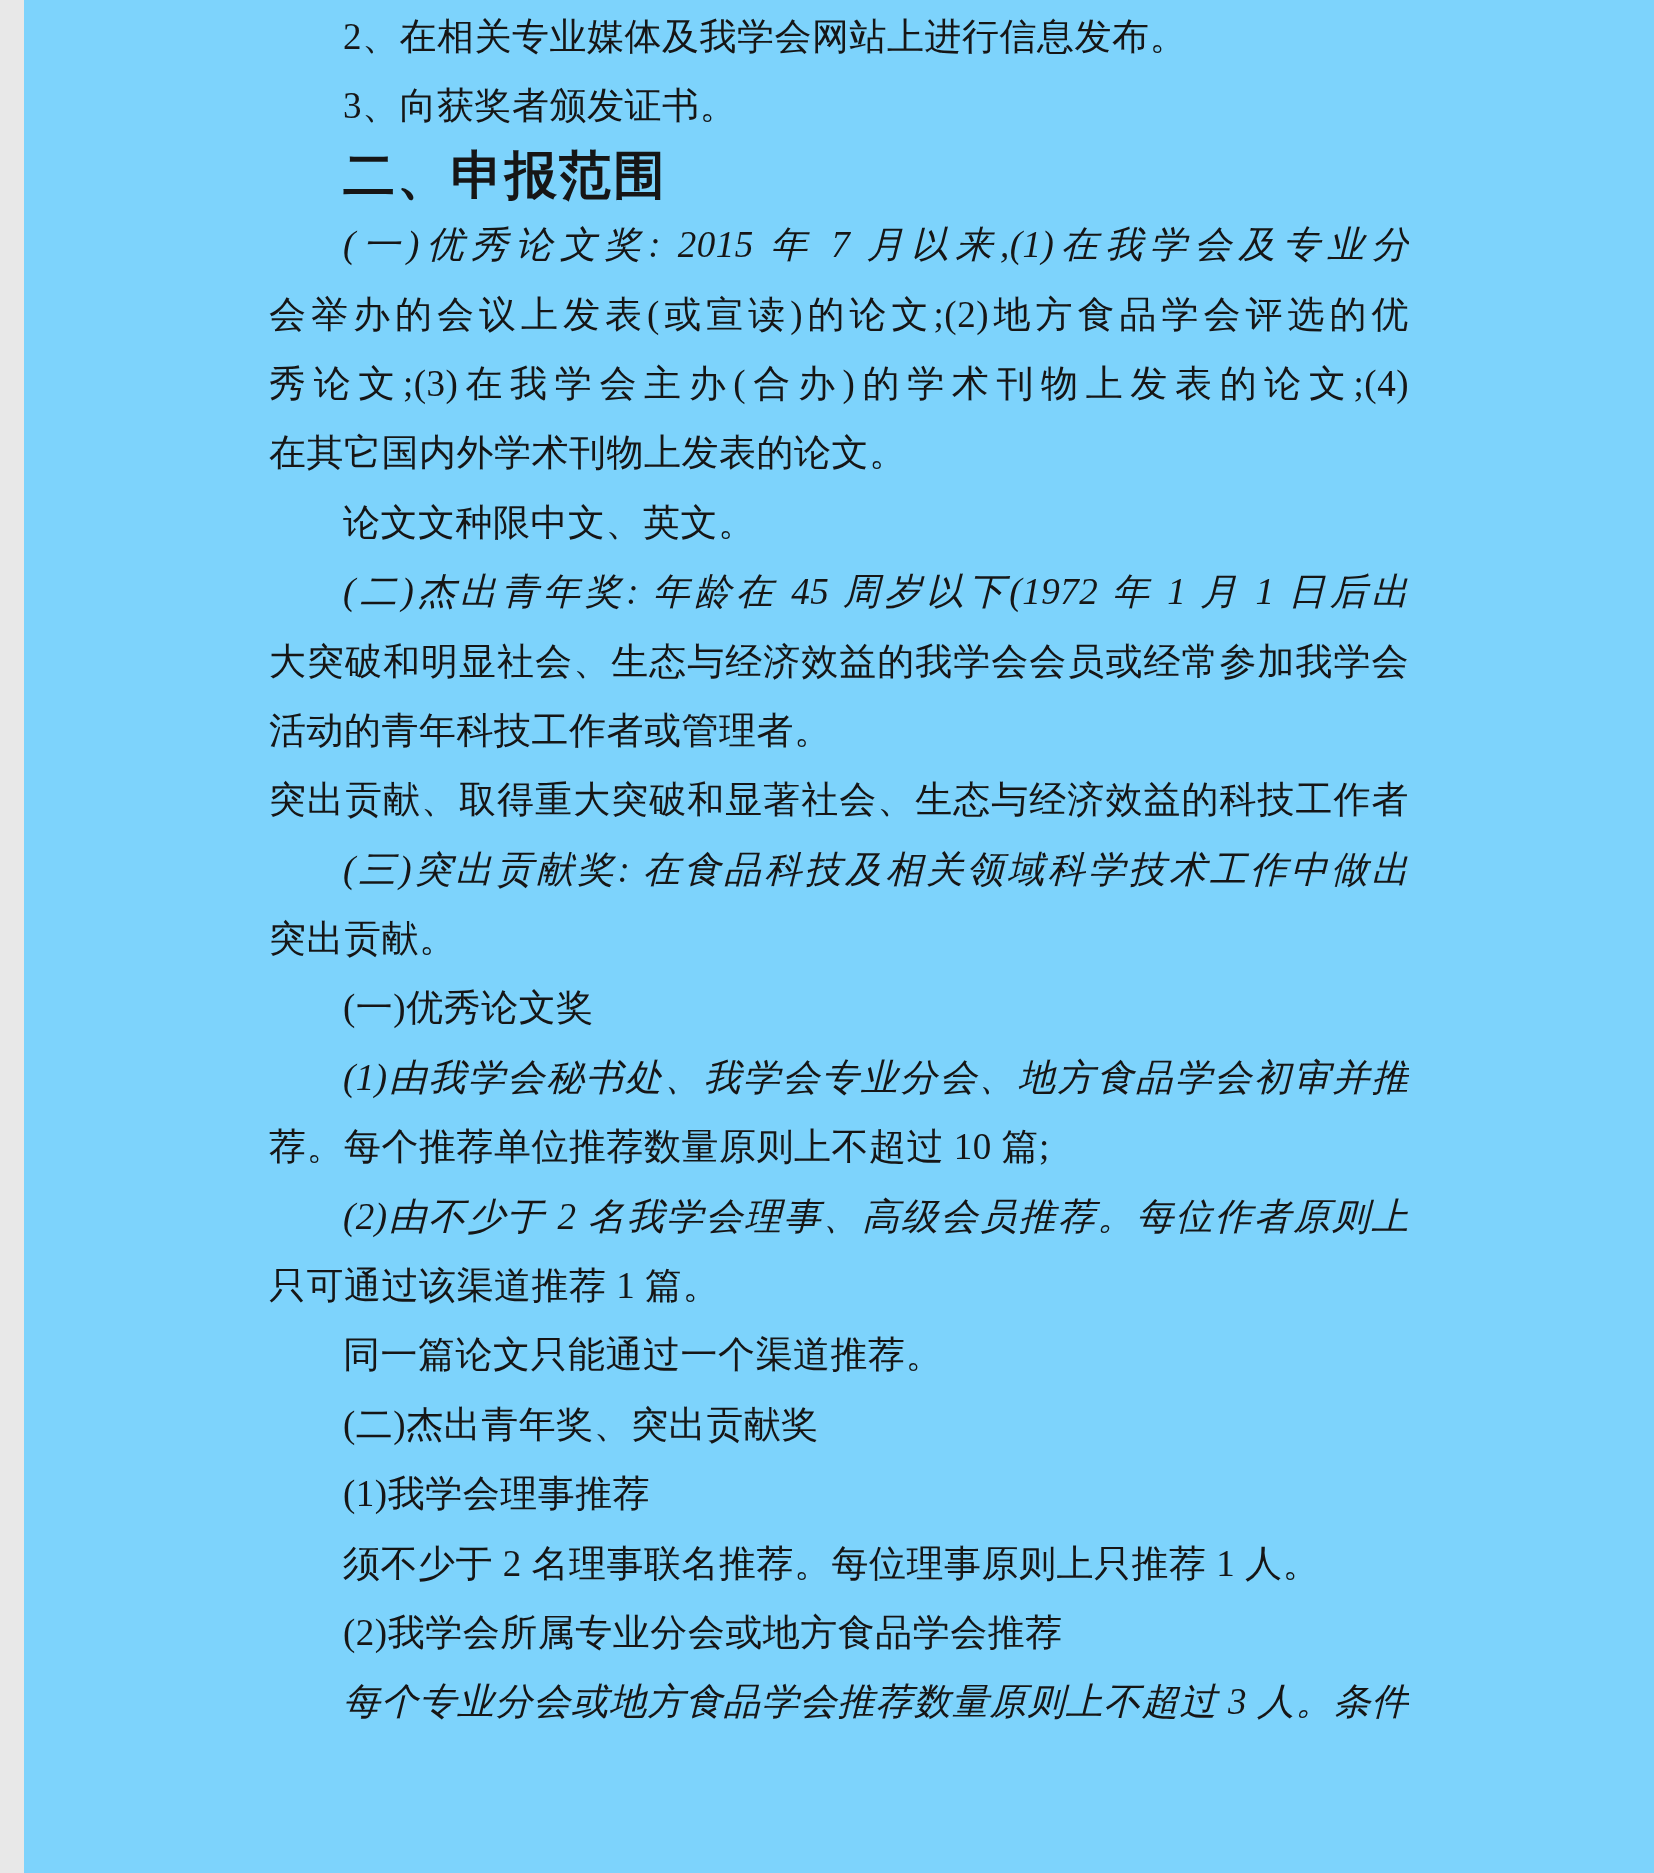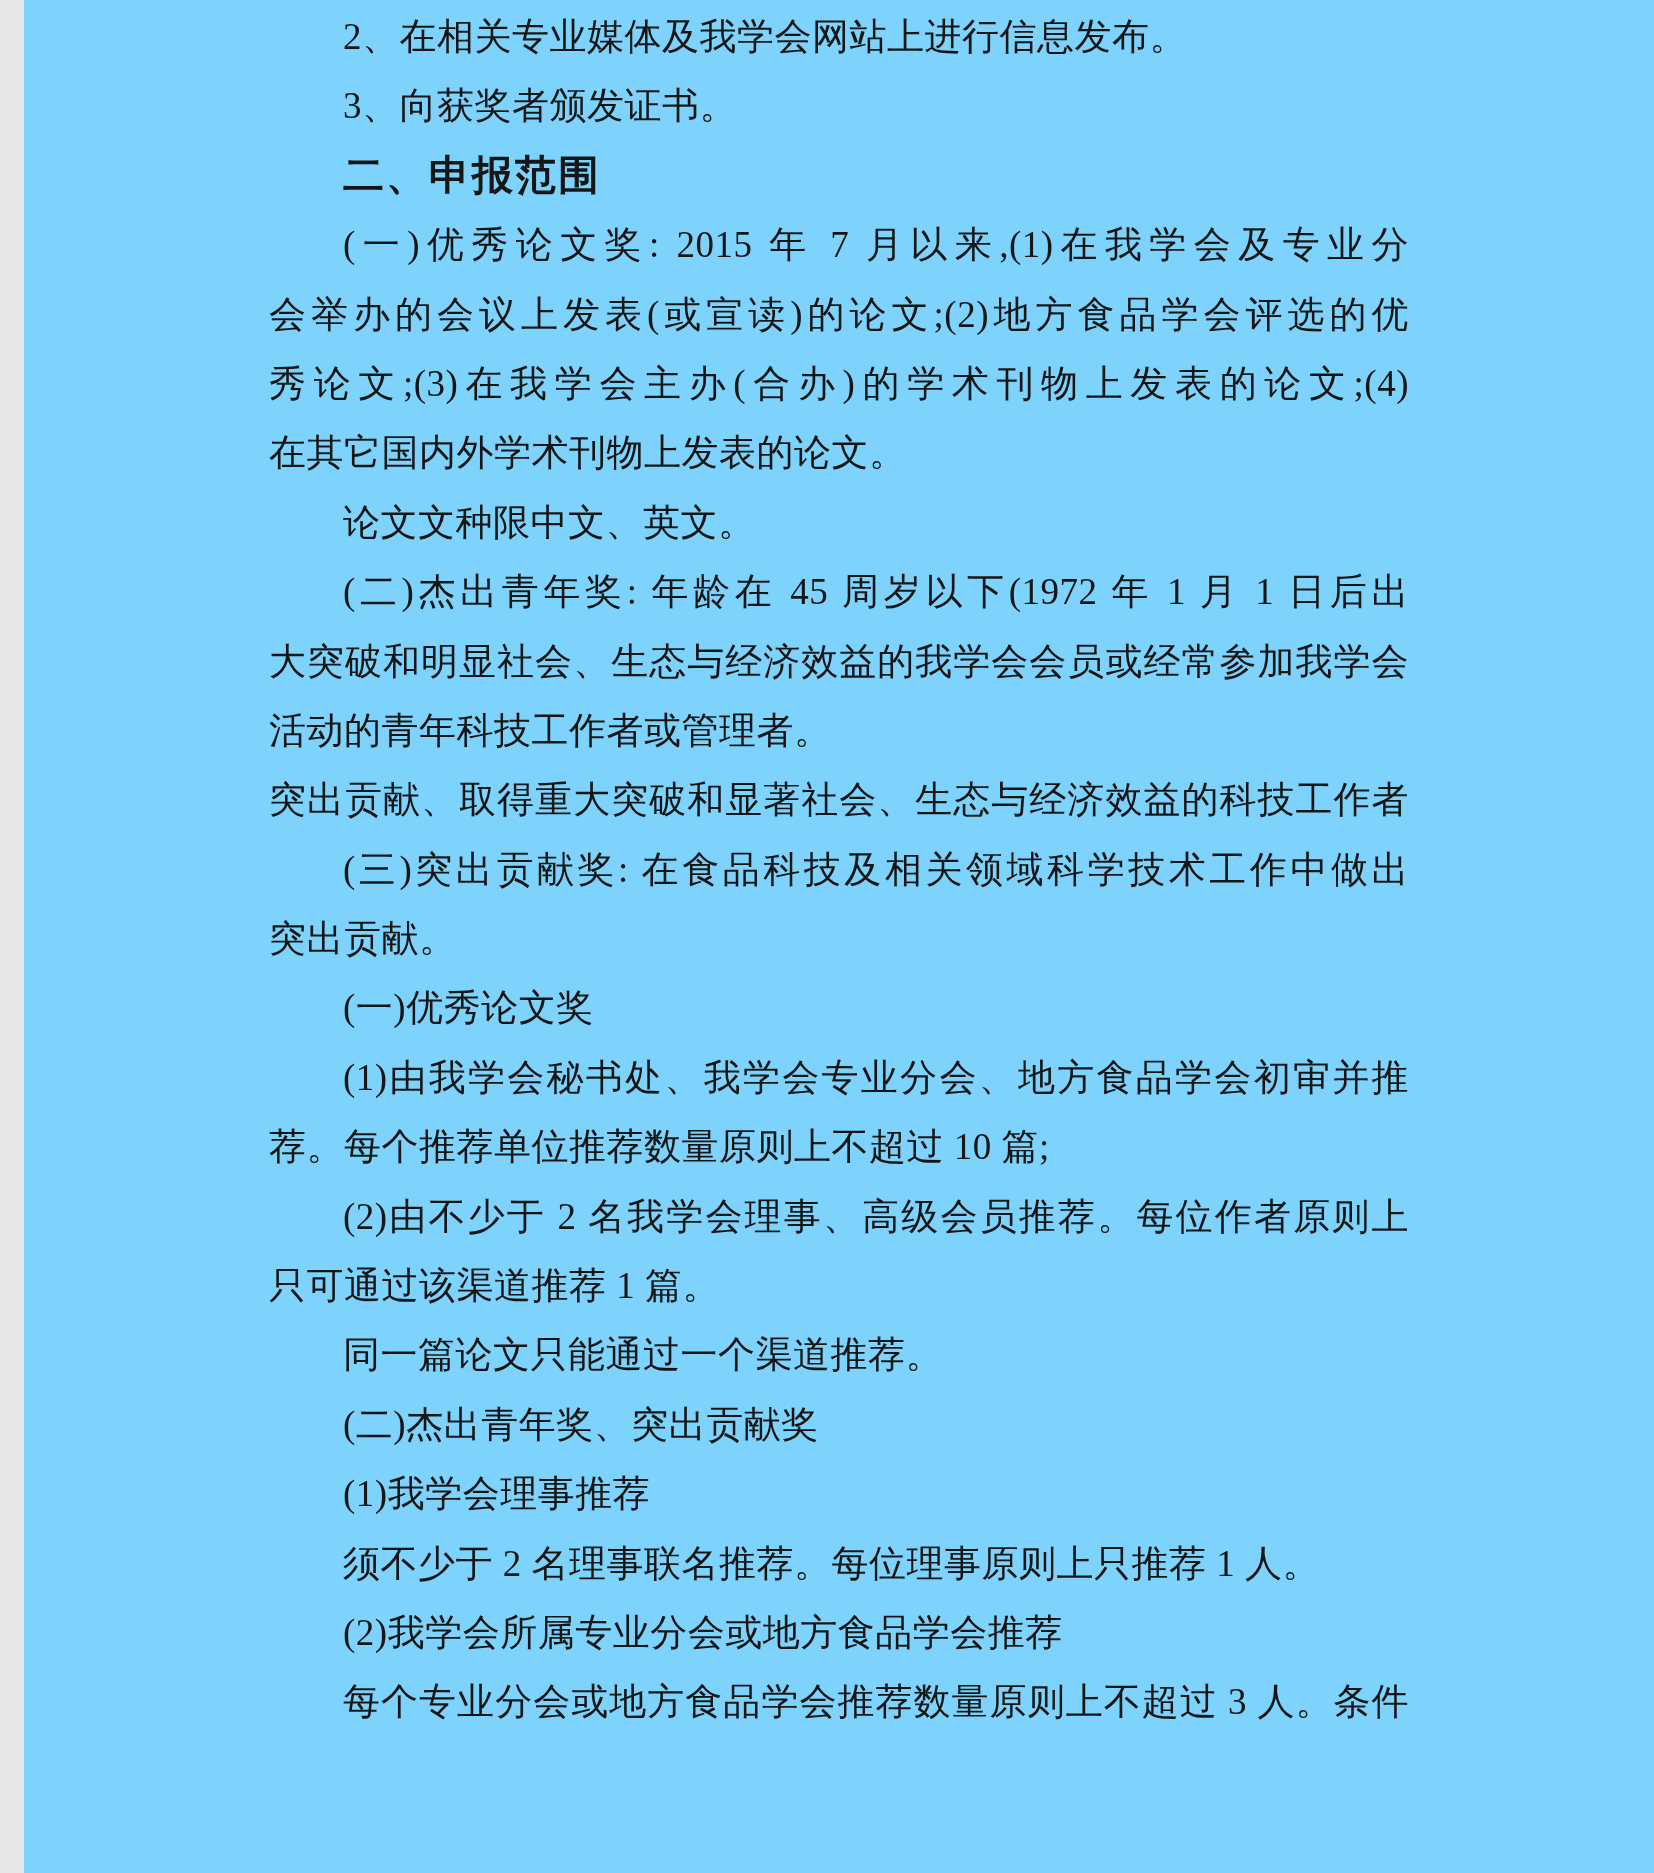--- a/index.html
+++ b/index.html
@@ -32,34 +32,35 @@
     overflow: hidden;
   }
   
   .para { text-indent: 74px; }
   
   .just {
     text-indent: 74px;
     text-align: justify;
     text-align-last: justify;
     white-space: normal;
+    font-style: italic;
   }
   
   .cont-just {
     text-align: justify;
     text-align-last: justify;
     white-space: normal;
   }
   
   .cont { }
   
   .heading {
     text-indent: 74px;
     font-weight: bold;
-    font-size: 41px;
+    font-size: 52px;
     letter-spacing: 2px;
   }
 </style>
 </head>
 <body>
 
 <div class="page">
   <div class="doc">
       <div class="line para">2、在相关专业媒体及我学会网站上进行信息发布。</div>
       <div class="line para">3、向获奖者颁发证书。</div>

